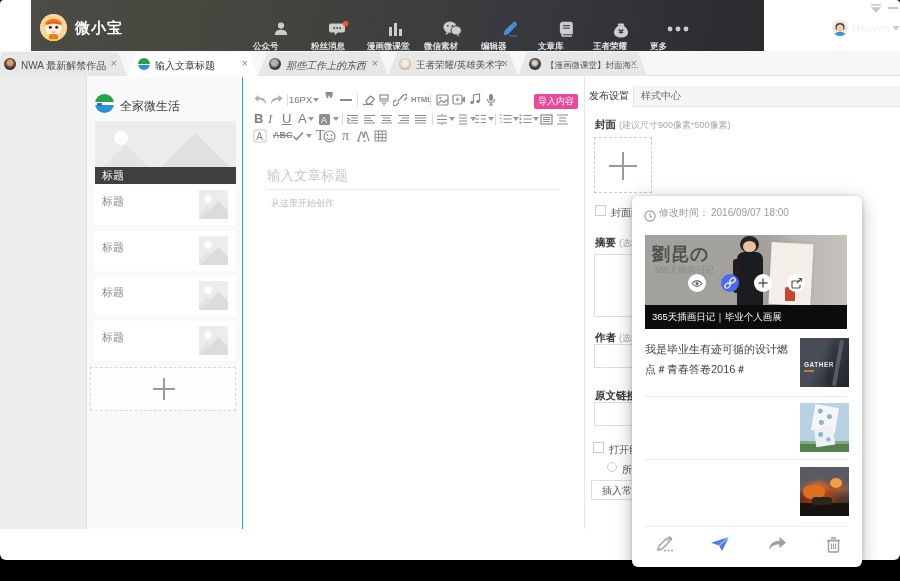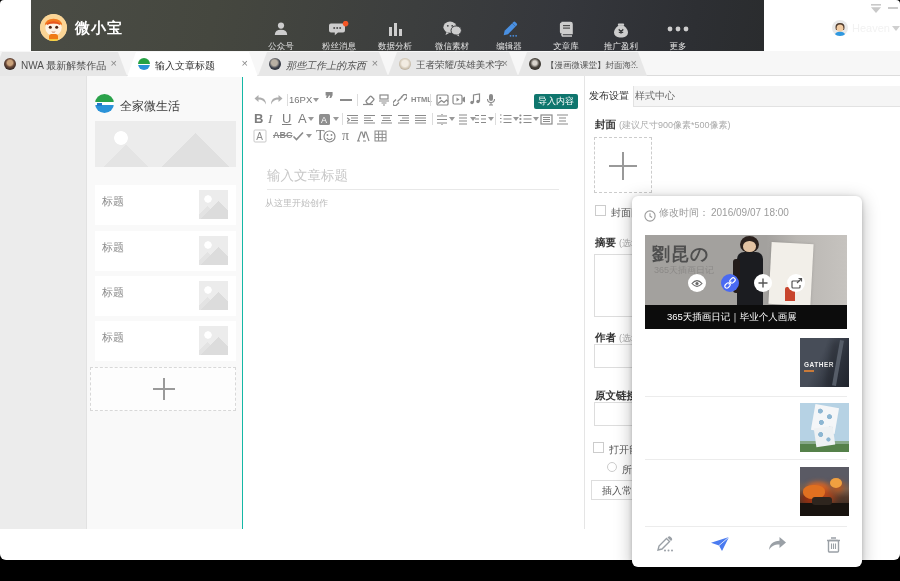--- a/index.html
+++ b/index.html
@@ -4,21 +4,21 @@
 <style>
 * { margin:0; padding:0; box-sizing:border-box; }
 svg { display:block; }
 html,body { width:900px; height:581px; background:#000; font-family:"Liberation Sans",sans-serif; overflow:hidden; }
 #win { position:absolute; left:0; top:0; width:900px; height:560px; background:#fff; border-radius:4px 4px 6px 6px; overflow:hidden; }
 
 #titlebar { position:absolute; left:0; top:0; width:733px; height:51px;
   background:linear-gradient(100deg,#4a4c45 0%,#45473f 25%,#3c3e3e 52%,#35373c 72%,#2d2f33 90%,#2a2c2e 100%);margin-left:31px; }
 #logo { position:absolute; left:9px; top:14px; width:27px; height:27px; border-radius:50%; background:#f9d9a0; overflow:hidden; }
 #logoname { position:absolute; left:44px; top:19px; color:#fff; font-size:15px; font-weight:bold; letter-spacing:1px; }
-.nav { position:absolute; top:20px; width:56px; text-align:center; }
+.nav { position:absolute; top:20px; width:56px; text-align:left;font-weight:bold; }
 .nav .ic { height:18px; display:flex; align-items:center; justify-content:center; }
 .nav .lb { margin-top:3px; font-size:8.5px; color:#e3e3e3; }
 
 .wc { position:absolute; top:2px; color:#c9c9c9; }
 
 #tabstrip { position:absolute; left:0; top:51px; width:900px; height:25px; background:#f7f7f7; border-bottom:1px solid #dcdcdc; }
 .tab { position:absolute; top:1px; height:24px; }
 .tab.active { height:25px; z-index:2; }
 .tab .bg { position:absolute; left:0; top:0; width:100%; height:100%; background:#e7e7e7; clip-path:polygon(9px 0, calc(100% - 9px) 0, 100% 100%, 0 100%); }
 .tab.active .bg { background:#fff; }
@@ -97,21 +97,21 @@
       <div class="lb">粉丝消息</div>
     </div>
     <div class="nav" style="left:336px;">
       <div class="ic">
           <svg width="15" height="15" viewBox="0 0 15 15">
             <rect x="1" y="5" width="3" height="9" fill="#cdcdcd"></rect>
             <rect x="6" y="1" width="3" height="13" fill="#cdcdcd"></rect>
             <rect x="11" y="7" width="3" height="7" fill="#cdcdcd"></rect>
           </svg>
         </div>
-      <div class="lb">数据分析</div>
+      <div class="lb">漫画微课堂</div>
     </div>
     <div class="nav" style="left:393px;">
       <div class="ic">
           <svg width="19" height="16" viewBox="0 0 19 16">
             <ellipse cx="7" cy="6.2" rx="6.6" ry="5.6" fill="#cdcdcd"></ellipse>
             <path d="M3.5 11 l-1 3 l3.4-1.8Z" fill="#cdcdcd"></path>
             <ellipse cx="13.2" cy="9.5" rx="5.2" ry="4.6" fill="#cdcdcd" stroke="#3a3c3e" stroke-width="1"></ellipse>
             <path d="M15.5 13.2 l.8 2.4 l-2.8-1.5Z" fill="#cdcdcd"></path>
             <circle cx="4.8" cy="4.8" r=".9" fill="#3a3c3e"></circle>
             <circle cx="9.2" cy="4.8" r=".9" fill="#3a3c3e"></circle>
@@ -143,21 +143,21 @@
       <div class="lb">文章库</div>
     </div>
     <div class="nav" style="left:562px;">
       <div class="ic">
           <svg width="16" height="17" viewBox="0 0 16 17">
             <path d="M5.5 4.5 h5 C13.5 6.5 15 9.5 15 11.5 a5.5 5 0 0 1 -5.5 5 h-3 A5.5 5 0 0 1 1 11.5 C1 9.5 2.5 6.5 5.5 4.5Z" fill="#cdcdcd"></path>
             <rect x="4.8" y="2.6" width="6.4" height="2.2" rx="1.1" fill="#cdcdcd"></rect>
             <path d="M8 12.8 v-2 m0 0 l-2.2-2.6 m2.2 2.6 l2.2-2.6 m-4.4 1.4 h4.4 m-4.4 1.9 h4.4" stroke="#3a3c3e" stroke-width="1.1" fill="none"></path>
           </svg>
         </div>
-      <div class="lb">推广盈利</div>
+      <div class="lb">王者荣耀</div>
     </div>
     <div class="nav" style="left:619px;">
       <div class="ic">
           <svg width="22" height="6" viewBox="0 0 22 6">
             <circle cx="3" cy="3" r="2.4" fill="#cdcdcd"></circle>
             <circle cx="11" cy="3" r="2.4" fill="#cdcdcd"></circle>
             <circle cx="19" cy="3" r="2.4" fill="#cdcdcd"></circle>
           </svg>
         </div>
       <div class="lb">更多</div>
@@ -242,20 +242,21 @@
     <div style="position:absolute; left:8px; top:18px; width:19px; height:19px; border-radius:50%; overflow:hidden; background:linear-gradient(#2aa24a 0 44%, #fff 44% 48%, #fff 48% 60%, #2a92d8 60% 100%);">
       <div style="position:absolute; left:2px; top:9px; width:15px; height:3px; font-size:3px; color:#2478c8; background:linear-gradient(90deg,#2478c8 0 30%, transparent 30%);"></div>
     </div>
     <div style="position:absolute; left:33px; top:22px; font-size:12px; color:#3a3a3a;">全家微生活</div>
 
     <div style="position:absolute; left:8px; top:45px; width:141px; height:46px; overflow:hidden;
       background:radial-gradient(circle at 26px 17px, #fff 0 6.5px, transparent 7.2px),
       conic-gradient(from 135deg at 71% 26%, #e0e0e0 0 90deg, transparent 90deg),
       conic-gradient(from 135deg at 22% 52%, #e4e4e4 0 90deg, transparent 90deg),
       #ececec;"></div>
+    <div style="position:absolute; left:8px; top:91px; width:141px; height:17px; background:#3f3f3f; color:#fff; font-size:11px; line-height:16px; padding-left:7px;">标题</div>
 
     <div class="sitem" style="top:109px;"></div>
     <div class="sitem" style="top:155px;"></div>
     <div class="sitem" style="top:200px;"></div>
     <div class="sitem" style="top:245px;"></div>
 
     <div style="position:absolute; left:3px; top:291px; width:146px; height:44px; background:#fdfdfd; border:1px dashed #d8d8d8;">
       <div style="position:absolute; left:62px; top:20px; width:22px; height:1.5px; background:#9a9a9a;"></div>
       <div style="position:absolute; left:72px; top:10px; width:1.5px; height:22px; background:#9a9a9a;"></div>
     </div>
@@ -438,31 +439,31 @@
         <svg width="14" height="13" viewBox="0 0 14 13">
           <path d="M2 11 L5 2 h1 L8 8 M8 8 L9 2 h1 L13 11 M1 11 h3 M7 11 h3" stroke="#8a8a8a" fill="none" stroke-width="1.2"></path>
         </svg>
       </div>
     <div class="ti" style="left:131px; top:54px;">
         <svg width="13" height="12" viewBox="0 0 13 12">
           <rect x="1" y="1" width="11" height="10" fill="none" stroke="#8a8a8a"></rect>
           <path d="M1 4.3 h11 M1 7.6 h11 M4.6 1 v10 M8.2 1 v10" stroke="#8a8a8a"></path>
         </svg>
       </div>
-    <div style="position:absolute; left:291px; top:18px; width:44px; height:15px; background:#0f766e; border-radius:2px; color:#fff; font-size:9px; text-align:center; line-height:15px;">导入内容</div>
+    <div style="position:absolute; left:291px; top:18px; width:44px; height:15px; background:#ec4899; border-radius:2px; color:#fff; font-size:9px; text-align:center; line-height:15px;">导入内容</div>
 
     <div style="position:absolute; left:24px; top:91px; font-size:13.5px; color:#c8c8c8;">输入文章标题</div>
     <div style="position:absolute; left:24px; top:113px; width:292px; height:1px; background:#e8e8e8;"></div>
-    <div style="position:absolute; left:22px; top:121px; font-size:9px; color:#bbb;text-align:center;">从这里开始创作</div>
+    <div style="position:absolute; left:28px; top:121px; font-size:9px; color:#bbb;text-align:center;">从这里开始创作</div>
   </div>
   <div id="rpanel">
 
     <div style="position:absolute; left:0; top:10px; width:316px; height:21px; background:#f5f5f5; border-bottom:1px solid #e2e2e2;"></div>
     <div style="position:absolute; left:0; top:10px; width:49px; height:21px; background:#fff; border-right:1px solid #e2e2e2; color:#333; font-size:10px; text-align:center; line-height:20px;">发布设置</div>
-    <div style="position:absolute; left:50px; top:10px; width:52px; height:21px; color:#666; font-size:10px; line-height:20px;">样式中心</div>
+    <div style="position:absolute; left:50px; top:10px; width:52px; height:21px; color:#666; font-size:10px; text-align:center; line-height:20px;">样式中心</div>
 
     <div style="position:absolute; left:10px; top:42px; font-size:10.5px; color:#333; font-weight:bold;">封面 <span style="font-weight:normal; font-size:9px; color:#aaa;">(建议尺寸900像素*500像素)</span></div>
     <div style="position:absolute; left:9px; top:61px; width:58px; height:56px; border:1px dashed #ccc;">
       <div style="position:absolute; left:14px; top:27px; width:28px; height:1.5px; background:#999;"></div>
       <div style="position:absolute; left:27px; top:14px; width:1.5px; height:28px; background:#999;"></div>
     </div>
     <div style="position:absolute; left:10px; top:129px; width:11px; height:11px; border:1px solid #ccc; background:#fff;"></div>
     <div style="position:absolute; left:26px; top:130px; font-size:10px; color:#555;">封面图片</div>
     <div style="position:absolute; left:10px; top:160px; font-size:10.5px; color:#333; font-weight:bold;">摘要 <span style="font-weight:normal; font-size:9px; color:#aaa;">(选填)</span></div>
     <div style="position:absolute; left:9px; top:178px; width:90px; height:63px; border:1px solid #ddd; background:#fff;"></div>
@@ -515,22 +516,23 @@
           <path d="M6 1.5 V10.5 M1.5 6 H10.5" stroke="#555" stroke-width="1.4"></path>
         </svg>
       </div>
     <div class="ob" style="left:142px;">
         <svg width="13" height="13" viewBox="0 0 13 13">
           <path d="M9.5 4 H3 a1 1 0 0 0 -1 1 v5 a1 1 0 0 0 1 1 h6 a1 1 0 0 0 1-1 V8" fill="none" stroke="#555" stroke-width="1.2"></path>
           <path d="M7 6 L11.5 1.5 M8.5 1.5 h3 v3" fill="none" stroke="#555" stroke-width="1.2"></path>
         </svg>
       </div>
   </div>
-  <div style="position:absolute; left:13px; top:109px; width:202px; height:24px; background:#0c0c0c; color:#fff; font-size:9.5px; line-height:24px; padding-left:22px;">365天插画日记｜毕业个人画展</div>
-
+  <div style="position:absolute; left:13px; top:109px; width:202px; height:24px; background:#0c0c0c; color:#fff; font-size:9.5px; line-height:24px; padding-left:7px;">365天插画日记｜毕业个人画展</div>
+
+  <div class="pt" style="top:144px;">我是毕业生有迹可循的设计燃点＃青春答卷2016＃</div>
   <div class="pthumb" style="top:142px; background:linear-gradient(115deg, #474d58 0 40%, #2b303a 75%, #20242c 100%);">
     <div style="position:absolute; left:4px; top:23px; font-size:6.5px; font-weight:bold; color:#f2f2f2; letter-spacing:0.5px;">GATHER</div>
     <div style="position:absolute; left:4px; top:32px; width:10px; height:1.5px; background:#c87a3a;"></div>
     <div style="position:absolute; left:36px; top:2px; width:4px; height:46px; background:#565d68; transform:rotate(10deg); box-shadow:-6px 2px 6px rgba(0,0,0,0.3);"></div>
   </div>
   <div class="psep" style="top:200px;"></div>
   <div class="pthumb" style="top:207px; background:linear-gradient(#b6d2e4 0 78%, #87a98a 78% 84%, #55814a 84% 100%);">
     <div style="position:absolute; left:13px; top:3px; width:24px; height:26px; background:#f4f6f8; transform:rotate(10deg); background-image:radial-gradient(circle at 6px 6px, #8db6d2 2.2px, transparent 2.8px), radial-gradient(circle at 16px 10px, #8db6d2 2.2px, transparent 2.8px), radial-gradient(circle at 9px 17px, #8db6d2 2.2px, transparent 2.8px), radial-gradient(circle at 19px 21px, #8db6d2 1.8px, transparent 2.4px);"></div>
     <div style="position:absolute; left:15px; top:24px; width:19px; height:19px; background:#eef1f3; transform:rotate(-8deg); background-image:radial-gradient(circle at 6px 7px, #8db6d2 2.2px, transparent 2.8px), radial-gradient(circle at 13px 13px, #8db6d2 1.8px, transparent 2.4px);"></div>
   </div>

